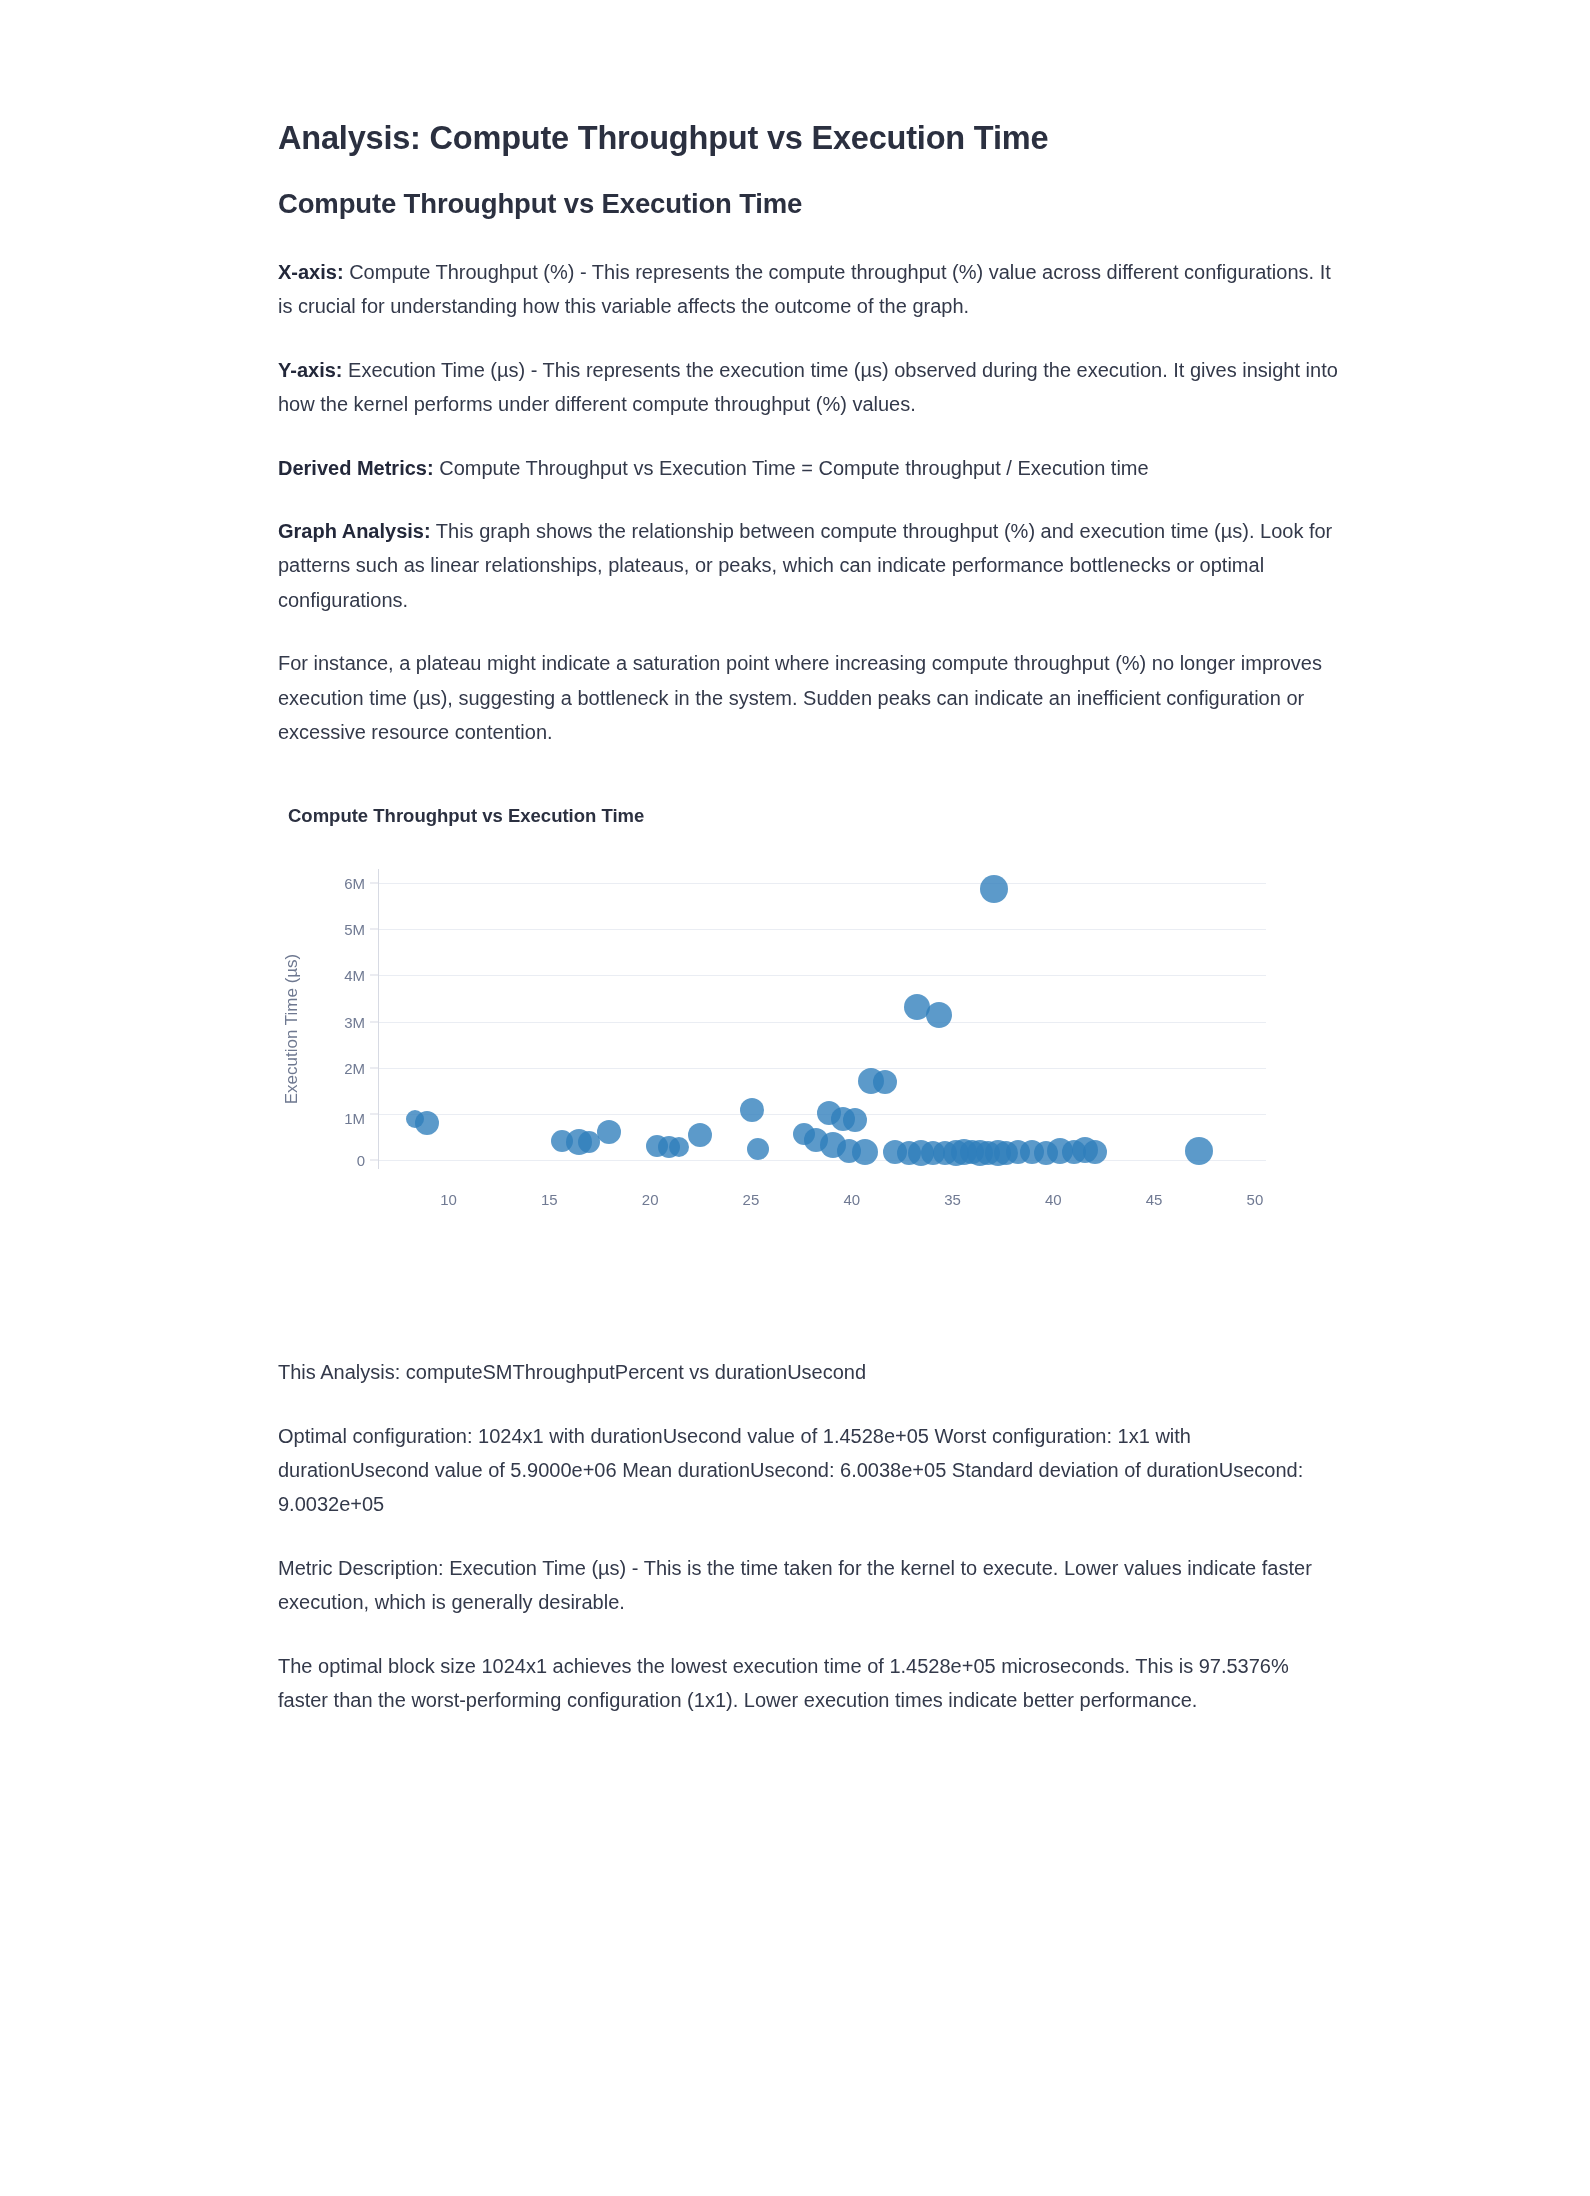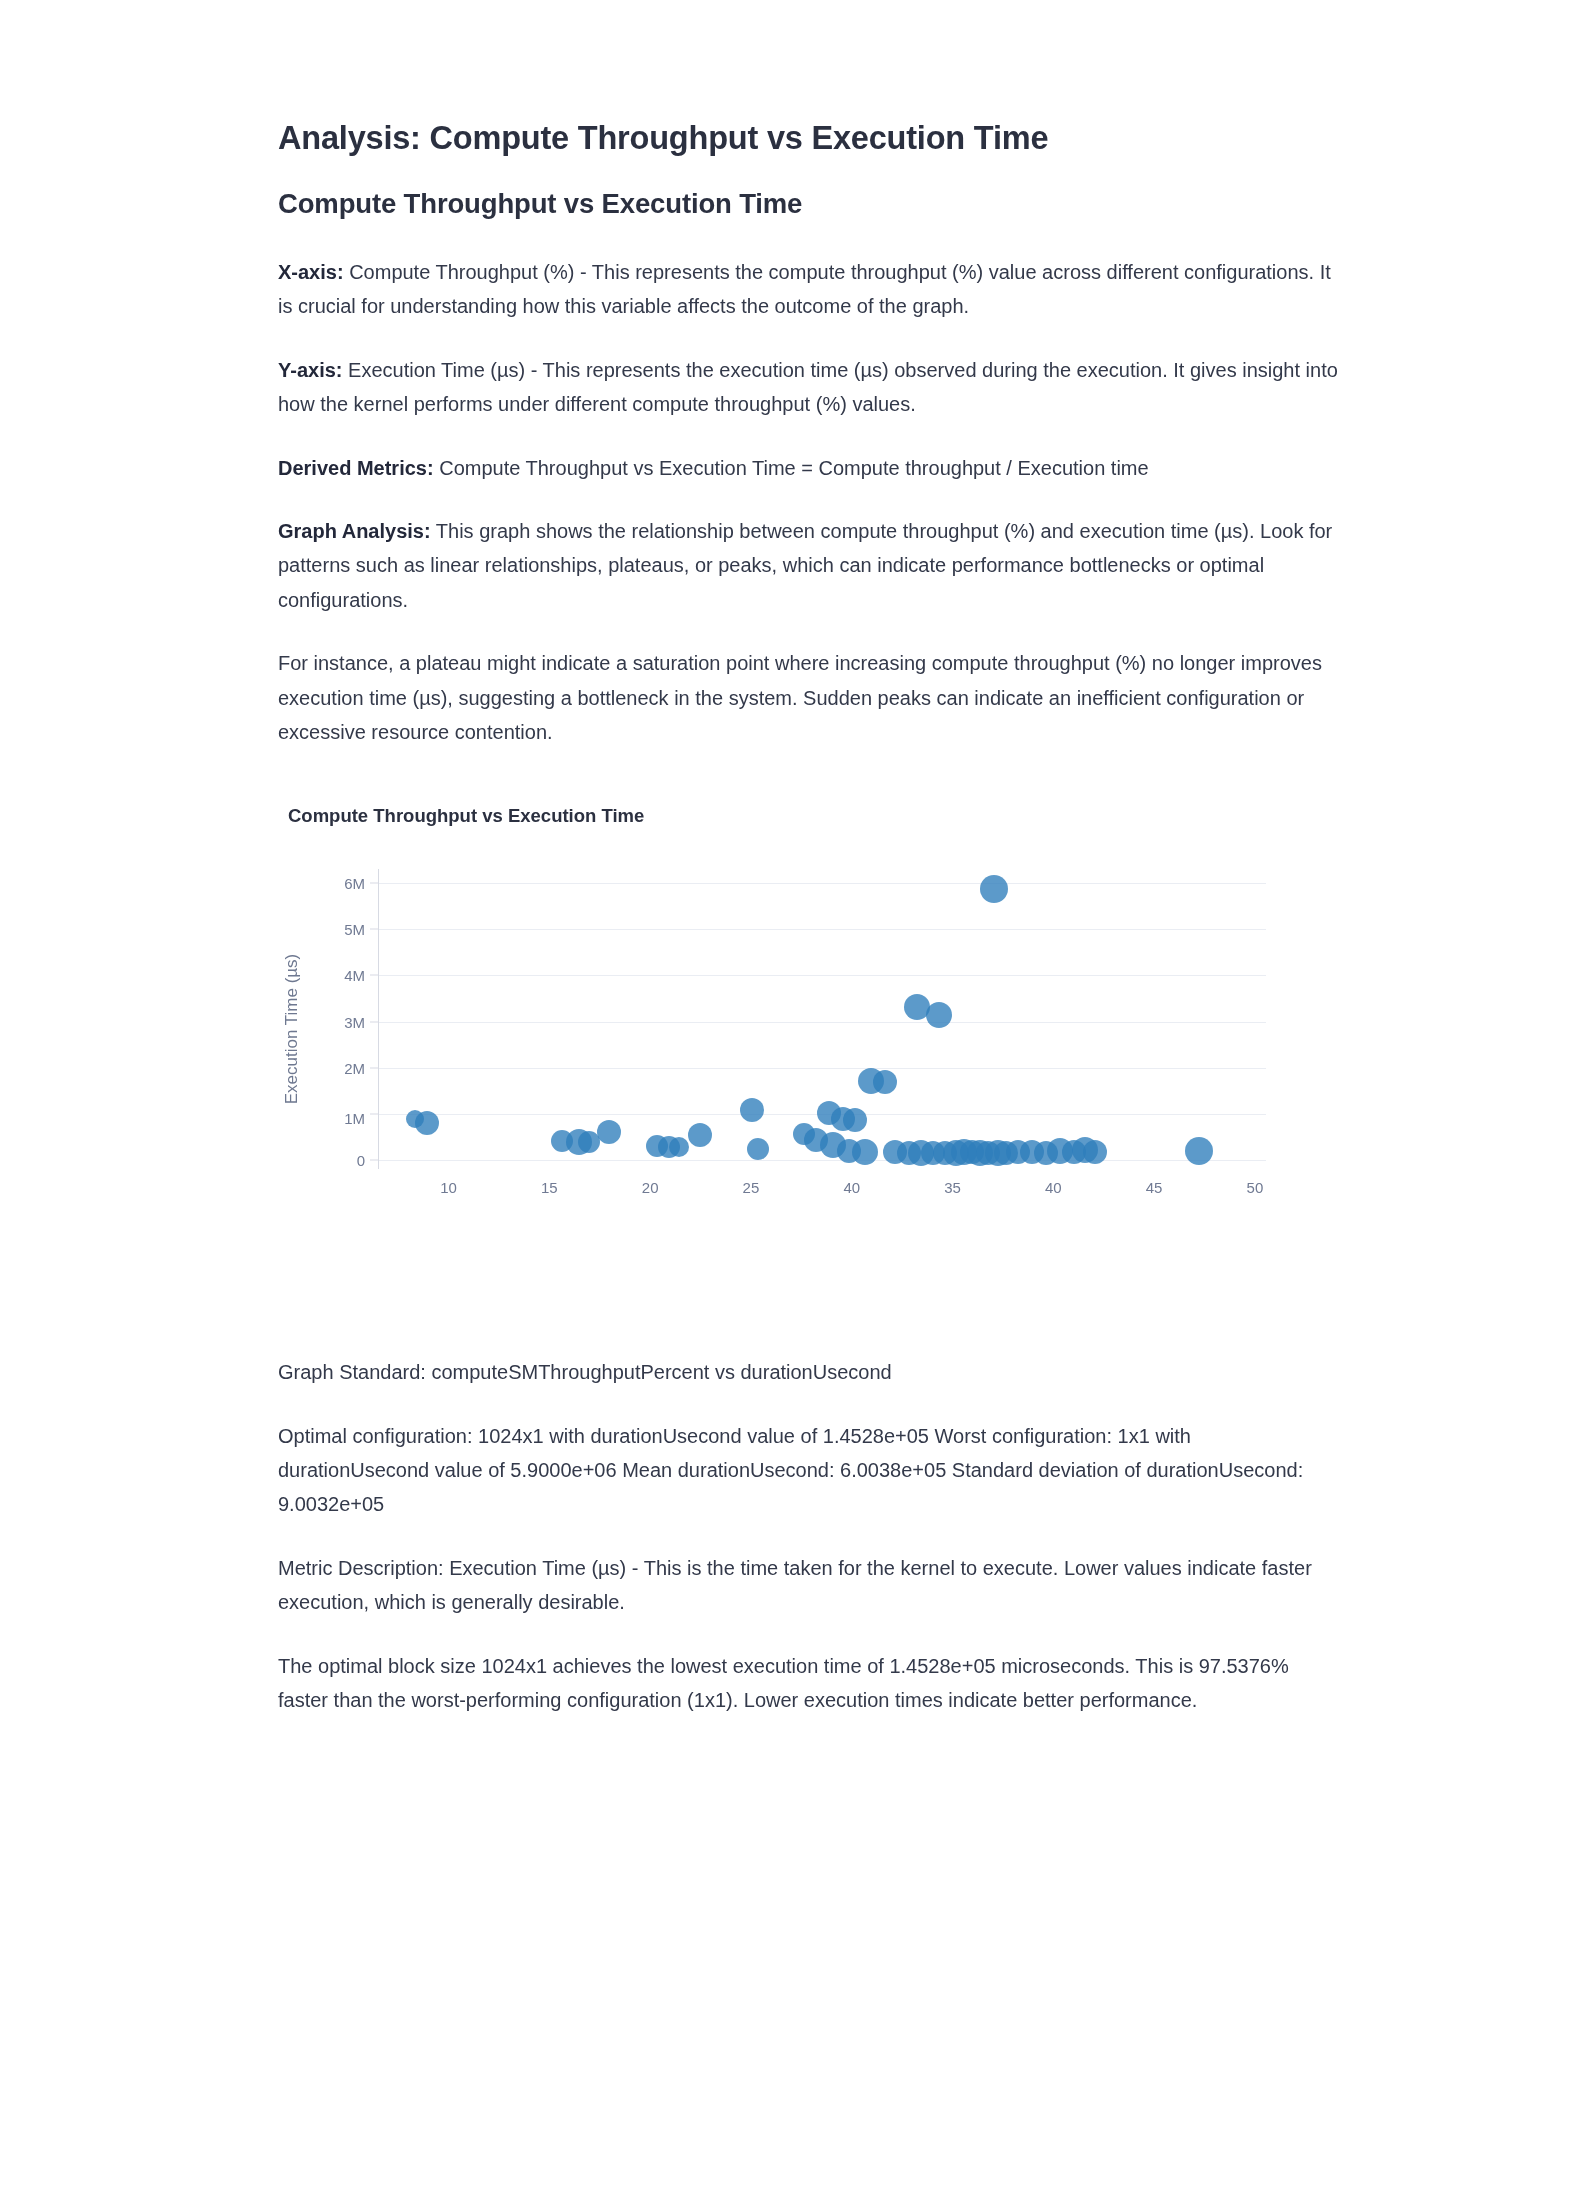--- a/index.html
+++ b/index.html
@@ -97,21 +97,21 @@
   }
   .x-axis-row {
     position: absolute;
     left: 100px;
     top: 334px;
     width: 888px;
     height: 26px;
   }
   .xtick-label {
     position: absolute;
-    top: 0;
+    top: 12px;
     transform: translateX(-50%);
     font-size: 15px;
     color: #707a93;
   }
   .x-axis-title {
     position: absolute;
     left: 100px;
     width: 888px;
     top: 372px;
     text-align: center;
@@ -234,20 +234,20 @@
             <div class="xtick-label" style="left: 473.739px;">40</div>
             <div class="xtick-label" style="left: 574.534px;">35</div>
             <div class="xtick-label" style="left: 675.33px;">40</div>
             <div class="xtick-label" style="left: 776.125px;">45</div>
             <div class="xtick-label" style="left: 876.92px;">50</div>
           </div>
       </div>
     </div>
 
     <div>
-      <p class="para"><span>Graph Standard: computeSMThroughputPercent vs durationUsecond</span></p>
+      <p class="para"><span>This Analysis: computeSMThroughputPercent vs durationUsecond</span></p>
       <p class="para"><span>Optimal configuration: 1024x1 with durationUsecond value of 1.4528e+05 Worst configuration: 1x1 with durationUsecond value of 5.9000e+06 Mean durationUsecond: 6.0038e+05 Standard deviation of durationUsecond: 9.0032e+05</span></p>
       <p class="para"><span>Metric Description: Execution Time (µs) - This is the time taken for the kernel to execute. Lower values indicate faster execution, which is generally desirable.</span></p>
       <p class="para"><span>The optimal block size 1024x1 achieves the lowest execution time of 1.4528e+05 microseconds. This is 97.5376% faster than the worst-performing configuration (1x1). Lower execution times indicate better performance.</span></p>
     </div>
 
   </div>
 </div>
 
 </body></html>

